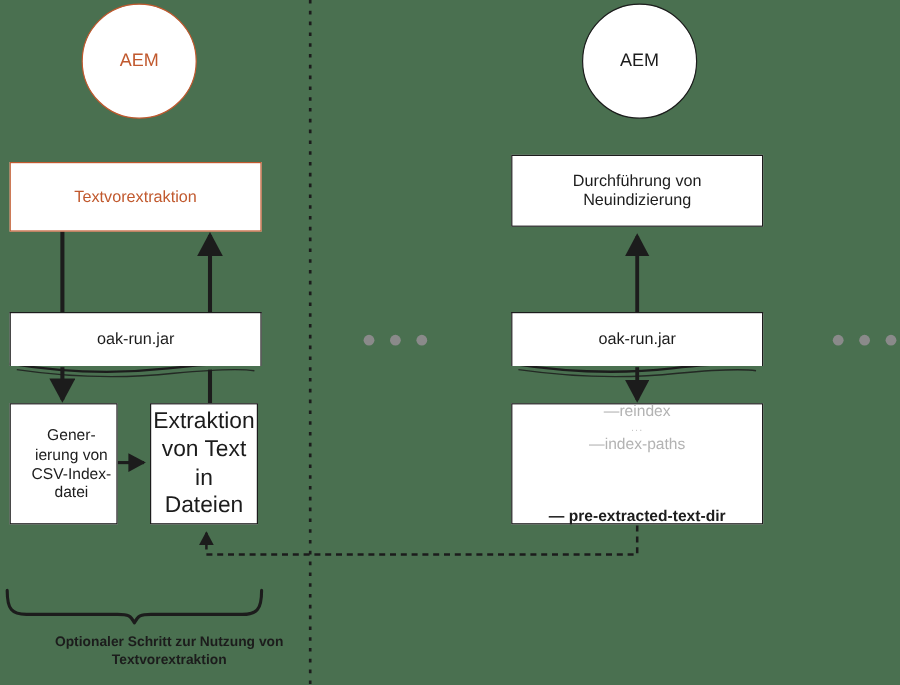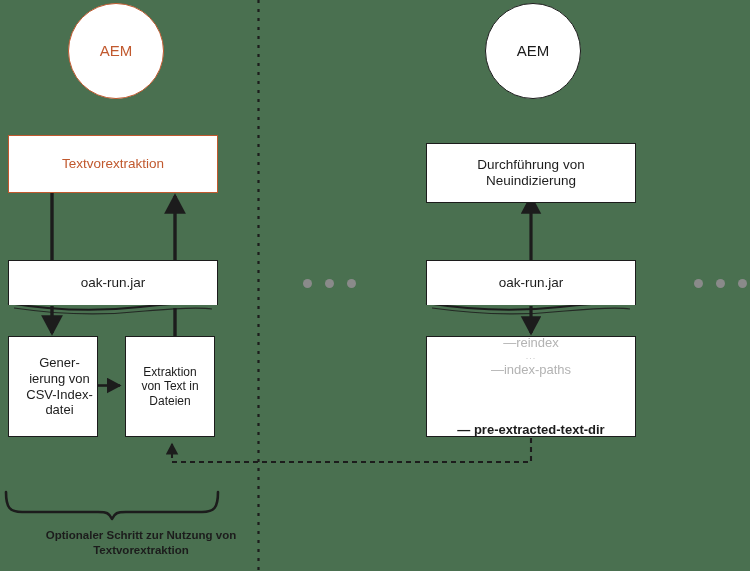--- a/index.html
+++ b/index.html
@@ -152,36 +152,36 @@
     <span>oak-run.jar</span>
   </div>
 
   <div class="node box-black" style="left:8px; top:336px; width:90px; height:101px; font-size:13px;padding-left:13px;">
     <span style="white-space:pre-line;">Gener-
 ierung von
 CSV-Index-
 datei</span>
   </div>
 
-  <div class="node box-black" style="left:125px; top:336px; width:90px; height:101px; font-size:12px;">
+  <div class="node box-black" style="left:125px; top:336px; width:90px; height:101px; font-size:19px;">
     <span style="white-space:pre-line;">Extraktion
 von Text in
 Dateien</span>
   </div>
 
   <div class="caption" style="left:0px; top:528px; width:226px; font-size:11.5px;padding-left:28px;">
     <span>Optionaler Schritt zur Nutzung von</span><br>
     <span>Textvorextraktion</span>
   </div>
 
   <div class="node circle circle-right" style="left:485px; top:3px; width:96px; height:96px; font-size:15px;">
     <span>AEM</span>
   </div>
 
-  <div class="node box-black" style="left:426px; top:143px; width:210px; height:60px; font-size:13.5px;">
+  <div class="node box-black" style="left:426px; top:129px; width:210px; height:60px; font-size:13.5px;">
     <span style="white-space:pre-line;">Durchführung von
 Neuindizierung</span>
   </div>
 
   <div class="node box-torn" style="left:426px; top:260px; width:210px; height:45px; font-size:13.5px;">
     <span>oak-run.jar</span>
   </div>
 
   <div class="node box-black" style="left:426px; top:336px; width:210px; height:101px; font-size:13px;">
     <span class="params-body" id="params-body">

